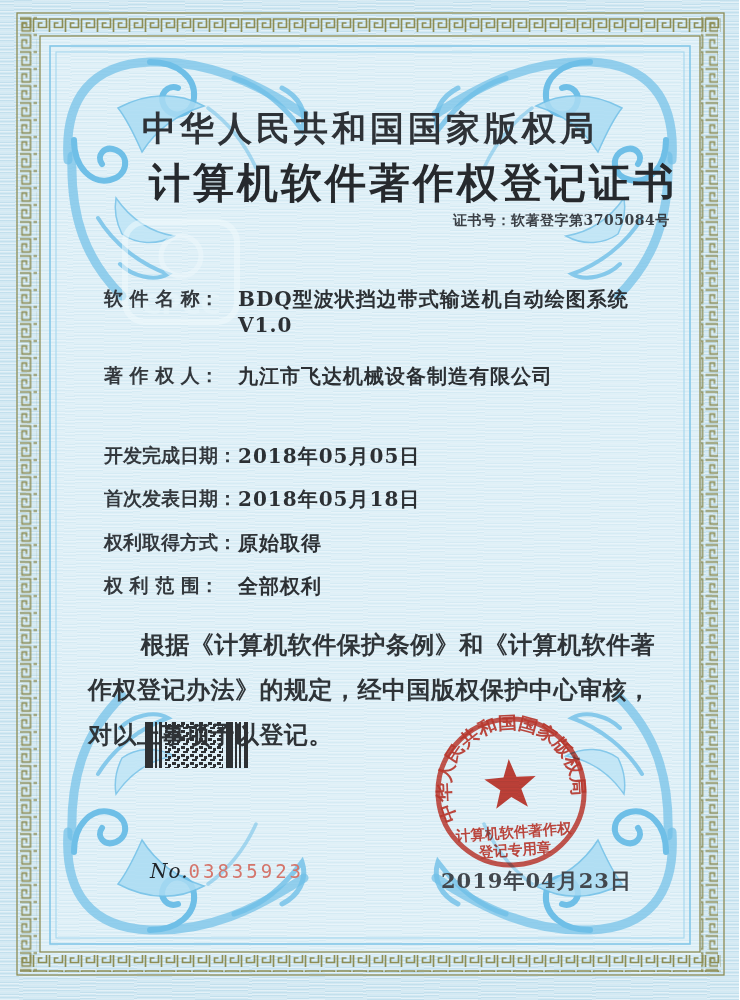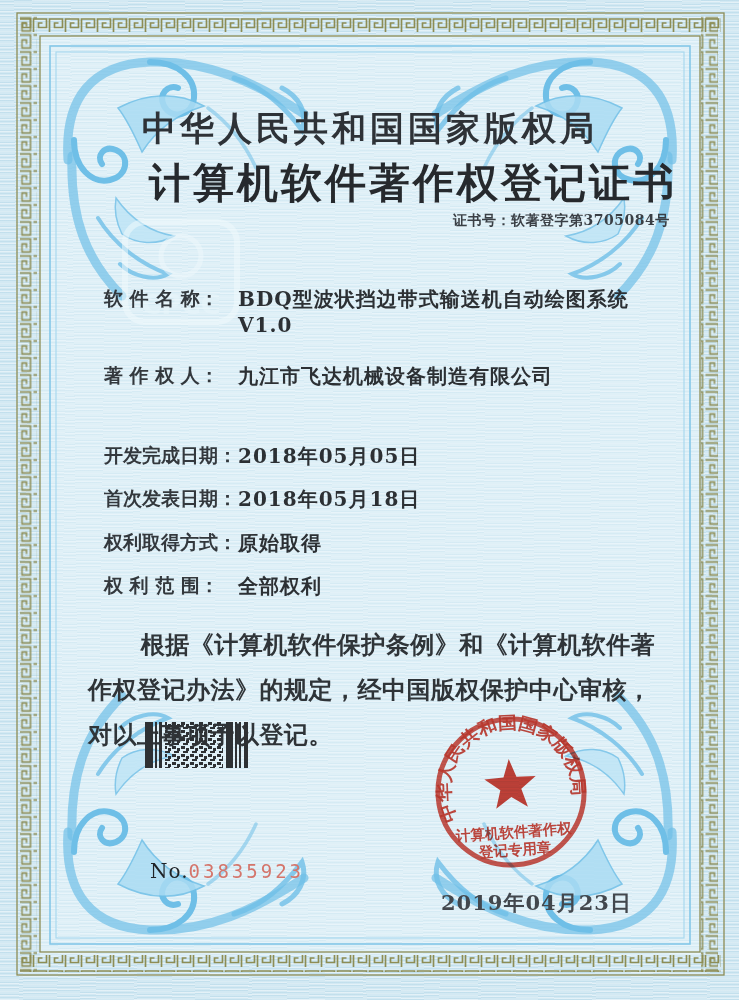--- a/index.html
+++ b/index.html
@@ -42,27 +42,27 @@
     letter-spacing:1px;vertical-align:top;line-height:26px;
   }
   .statement{
     position:absolute;left:88px;top:622px;width:568px;margin:0;
     font-size:24px;font-weight:600;color:#2f3438;line-height:45px;
     text-indent:2.2em;letter-spacing:.5px;
   }
   .wm-svg{left:95px;top:218px;width:170px;height:125px;opacity:.55;}
   .bc-svg{left:145px;top:722px;width:106px;height:46px;}
   .issue-date{
-    position:absolute;left:441px;top:889px;
+    position:absolute;left:441px;top:867px;
     font-size:21px;font-weight:700;color:#42474d;letter-spacing:1px;z-index:1;
   }
   .seal-svg{left:425px;top:706px;width:172px;height:172px;z-index:2;
     mix-blend-mode:multiply;transform:rotate(-4deg);}
   .serial{position:absolute;left:150px;top:859px;white-space:nowrap;}
-  .serial .no-label{font-size:20px;color:#1f2327;letter-spacing:1px;}
+  .serial .no-label{font-size:20px;color:#1f2327;letter-spacing:1px;font-style:italic;}
   .serial .no-value{
     font-family:"DejaVu Sans Mono","Liberation Mono",monospace;
     font-size:19px;color:#d4756b;letter-spacing:3px;
   }
 </style>
 </head>
 <body>
 
 <div class="page">
 

